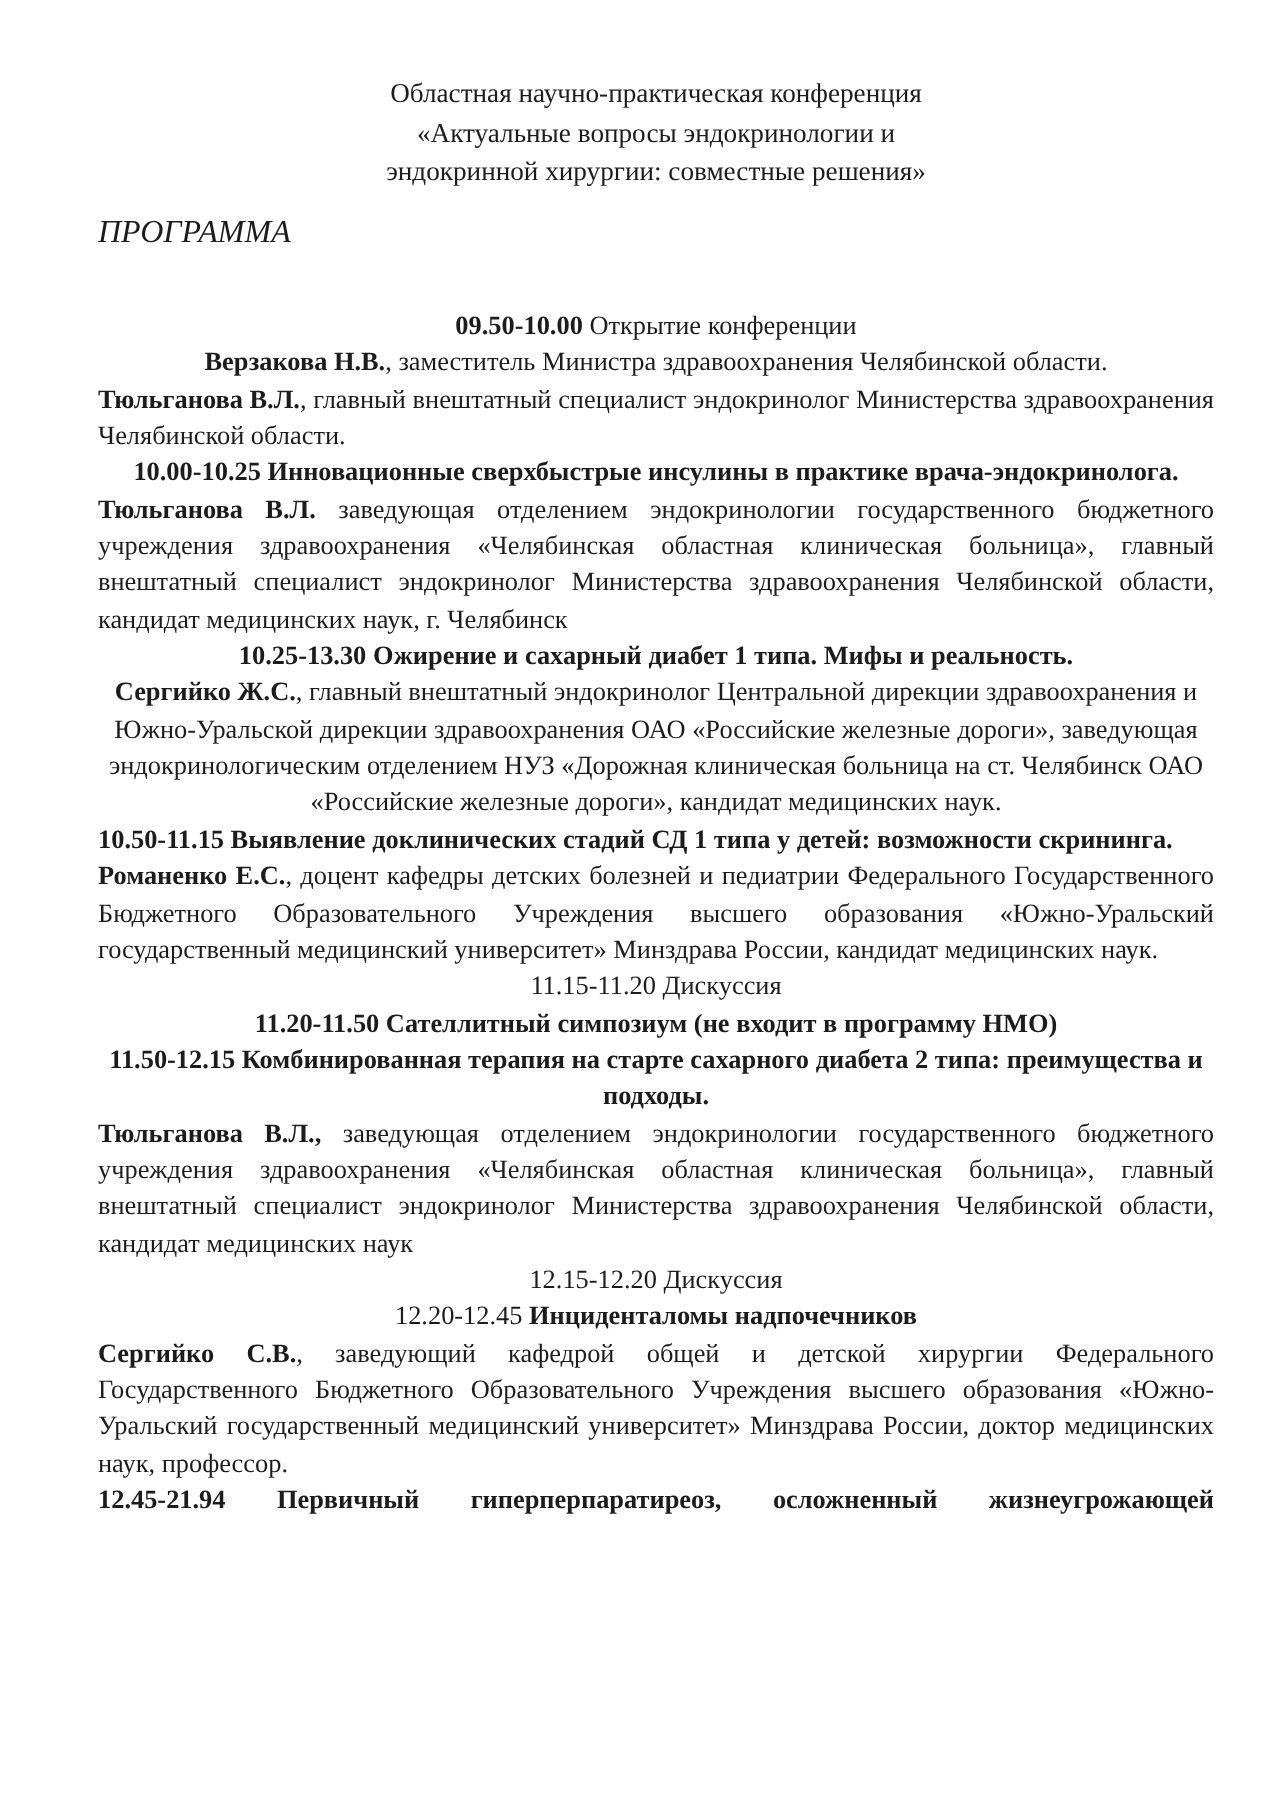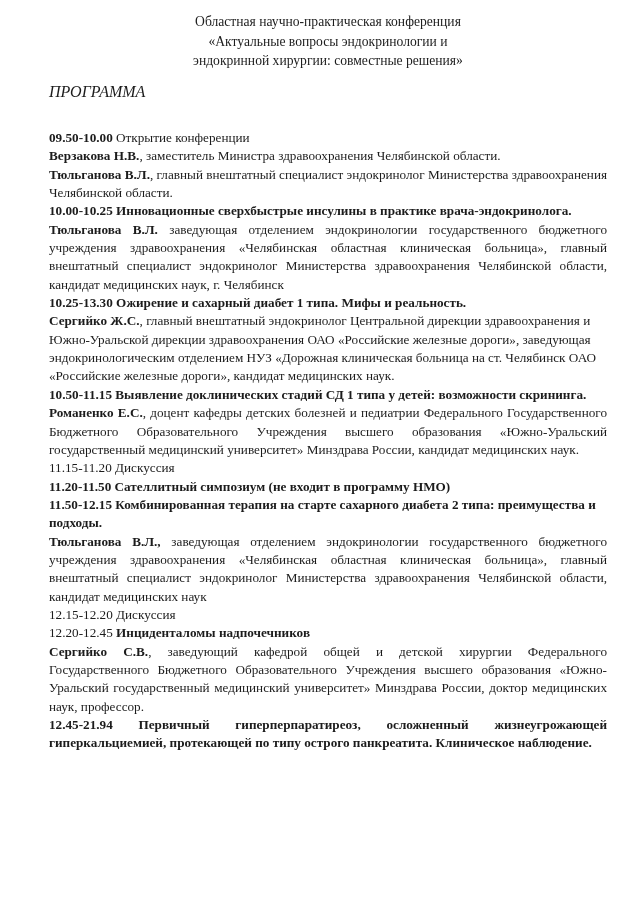--- a/index.html
+++ b/index.html
@@ -10,21 +10,21 @@
   body {
     width: 636px;
     height: 900px;
     color: #1c1c1c;
     font-family: "Liberation Serif", "DejaVu Serif", serif;
   }
   .page {
     box-sizing: border-box;
     width: 636px;
     height: 760px;
-    padding: 12px 29px 0 49px;
+    padding: 37px 29px 0 49px;
     overflow: hidden;
     background: #ffffff;
     border-radius: 32px;
   }
   .doc-header {
     text-align: center;
     font-size: 13.6px;
     line-height: 19.5px;
   }
   .doc-header div {
@@ -38,21 +38,21 @@
     font-style: italic;
   }
   .schedule {
     margin-top: 28px;
     font-size: 13.2px;
     line-height: 18.35px;
   }
   p.para {
     margin: 0;
     padding: 0;
-    text-align: left;
+    text-align: center;
   }
   p.jst {
     text-align: justify;
   }
   .b {
     font-weight: bold;
   }
 </style>
 </head>
 <body>

